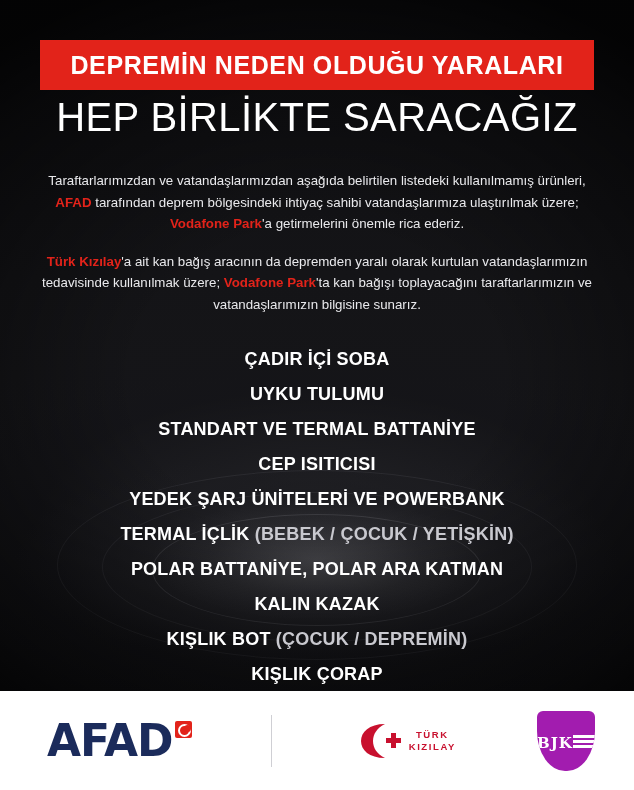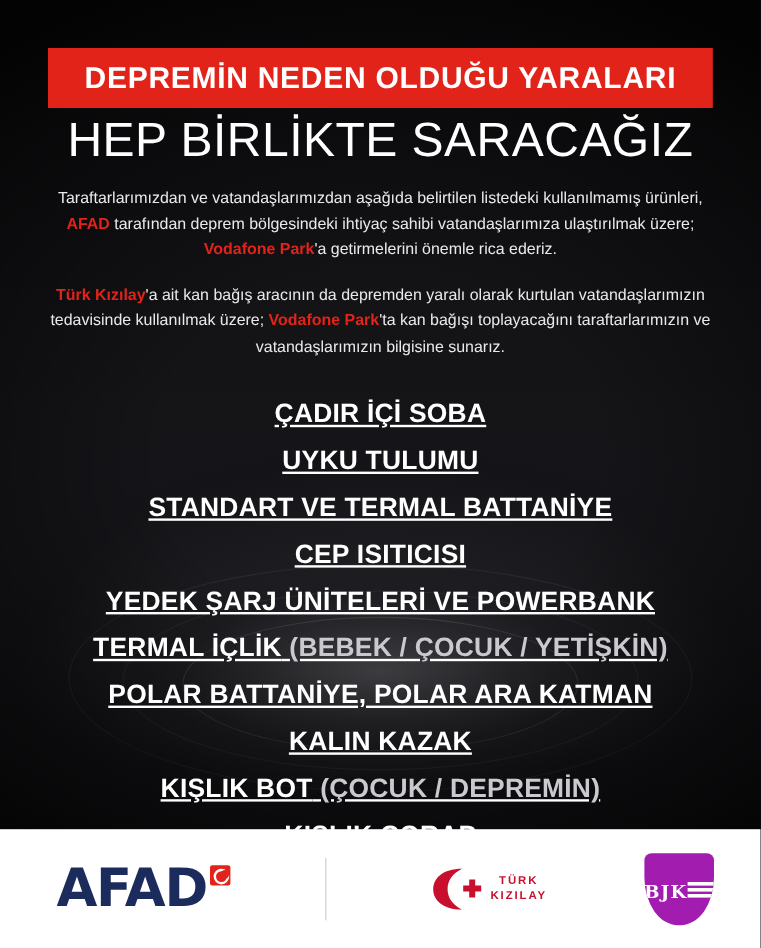--- a/index.html
+++ b/index.html
@@ -75,48 +75,47 @@
     font-size: 40px;
     font-weight: normal;
     letter-spacing: 0.4px;
     line-height: 1.05;
     white-space: nowrap;
   }
 
   
   .paras {
     position: relative;
-    margin: 16px auto 0 auto;
+    margin: 32px auto 0 auto;
     width: 560px;
     text-align: center;
   }
   .para {
     color: #e9e9ec;
     font-size: 13.3px;
     line-height: 1.62;
   }
   .para + .para { margin-top: 16px; }
   .hl-red { color: #e2231a; font-weight: bold; }
 
   
   .items {
     position: relative;
     margin: 26px auto 0 auto;
     width: 600px;
     text-align: center;
   }
   .item {
     color: #ffffff;
-    font-size: 22px;
+    font-size: 18px;
     font-weight: bold;
     letter-spacing: 0.2px;
     line-height: 1;
     padding: 8.5px 0;
     white-space: nowrap;
-    text-decoration: underline;
   }
   .item .sub {
     color: #c9c9cf;
     font-weight: bold;
   }
 
   
   .footer {
     position: absolute;
     left: 0; right: 0; bottom: 0;

